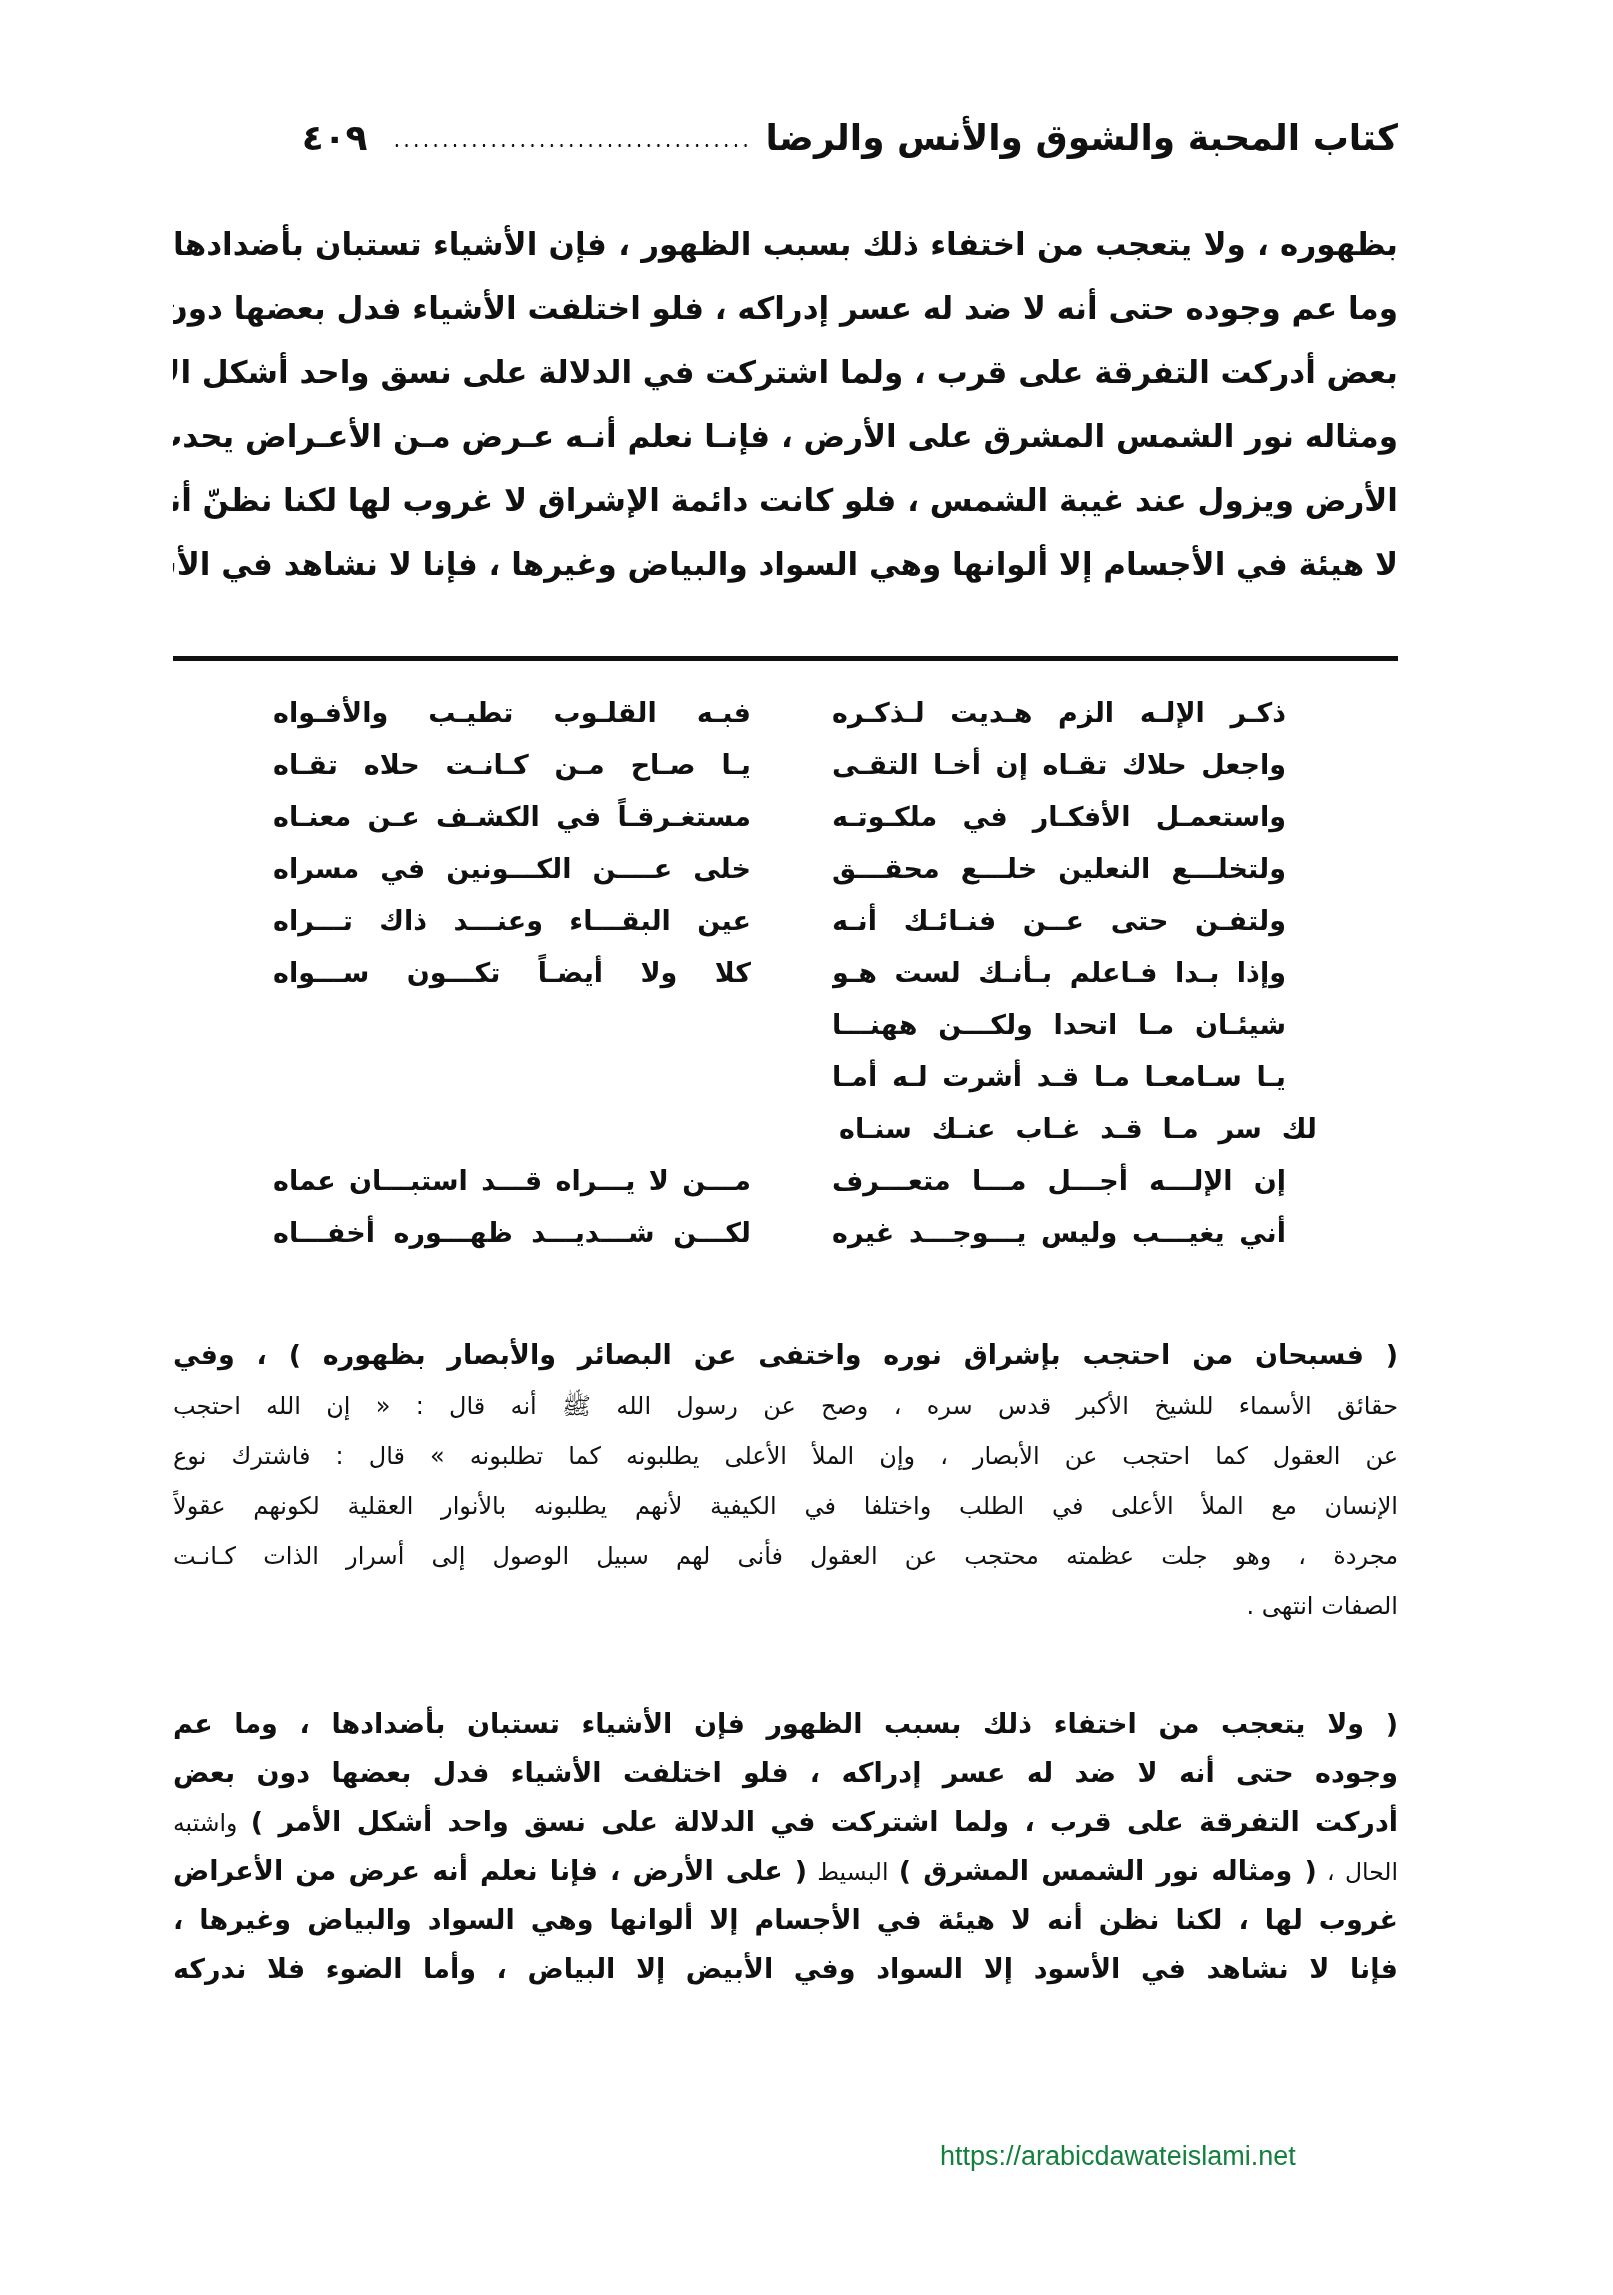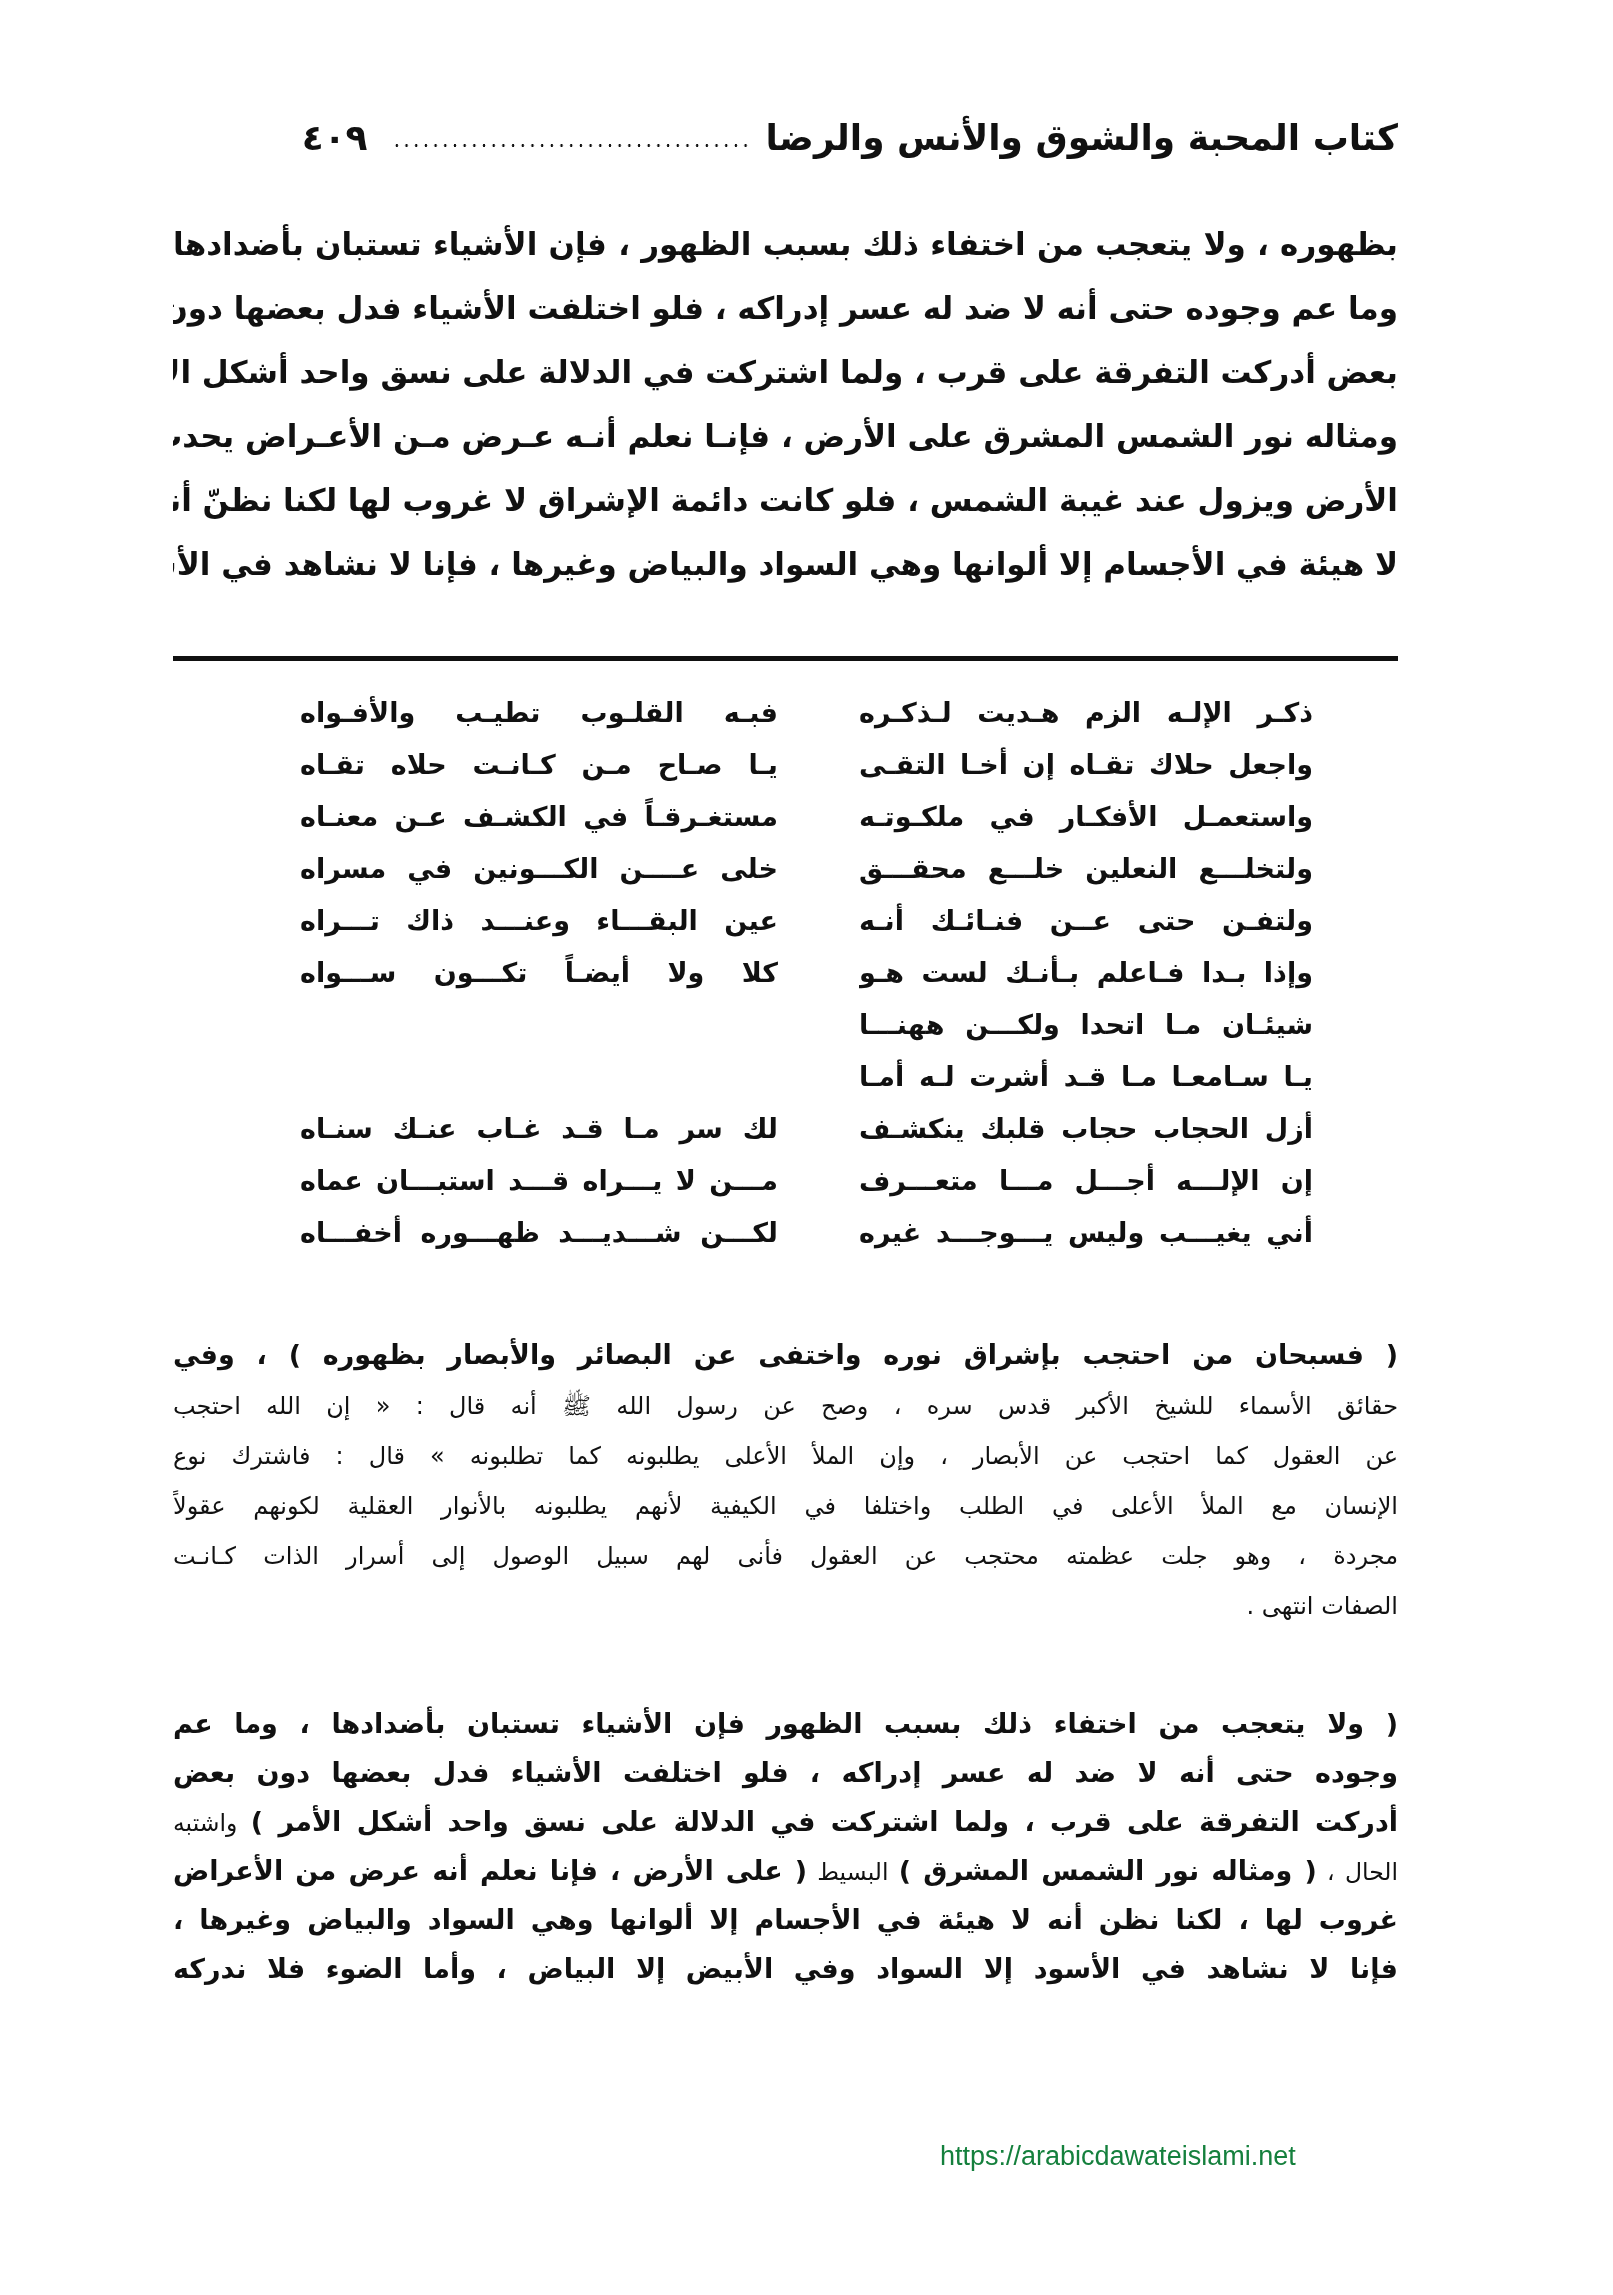--- a/index.html
+++ b/index.html
@@ -105,21 +105,21 @@
       font-size: 27px;
       font-weight: bold;
       white-space: nowrap;
       text-align: justify;
       text-align-last: justify;
       overflow: hidden;
       line-height: 52px;
     }
     .hemistich.first {
       width: 454px;
-      margin-right: 85px;
+      margin-right: 112px;
     }
     .hemistich.second {
       width: 478px;
       margin-right: 81px;
     }
 
     
     .commentary {
       position: absolute;
       top: 1328px;
@@ -229,21 +229,20 @@
       <span class="hemistich first">وإذا بـدا فـاعلم بـأنـك لست هـو</span>
       <span class="hemistich second">كلا ولا أيضـاً تكـــون ســـواه</span>
     </div>
     <div class="couplet">
       <span class="hemistich first">شيئـان مـا اتحدا ولكـــن ههنـــا</span>
     </div>
     <div class="couplet">
       <span class="hemistich first">يـا سـامعـا مـا قـد أشرت لـه أمـا</span>
     </div>
     <div class="couplet">
-      <span class="hemistich first">أزل الحجاب حجاب قلبك ينكشـف</span>
       <span class="hemistich second">لك سر مـا قـد غـاب عنـك سنـاه</span>
     </div>
     <div class="couplet">
       <span class="hemistich first">إن الإلـــه أجـــل مـــا متعـــرف</span>
       <span class="hemistich second">مـــن لا يـــراه قـــد استبـــان عماه</span>
     </div>
     <div class="couplet">
       <span class="hemistich first">أني يغيـــب وليس يـــوجـــد غيره</span>
       <span class="hemistich second">لكـــن شـــديـــد ظهـــوره أخفـــاه</span>
     </div>

